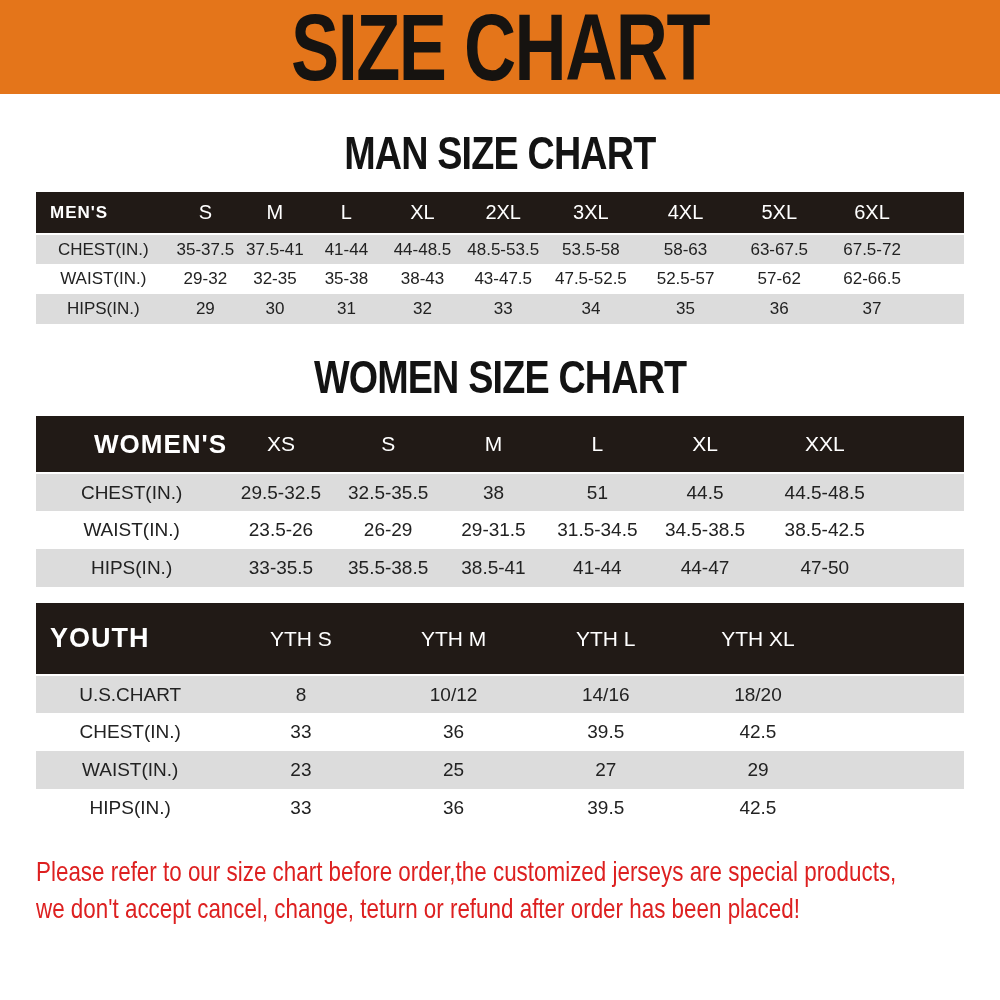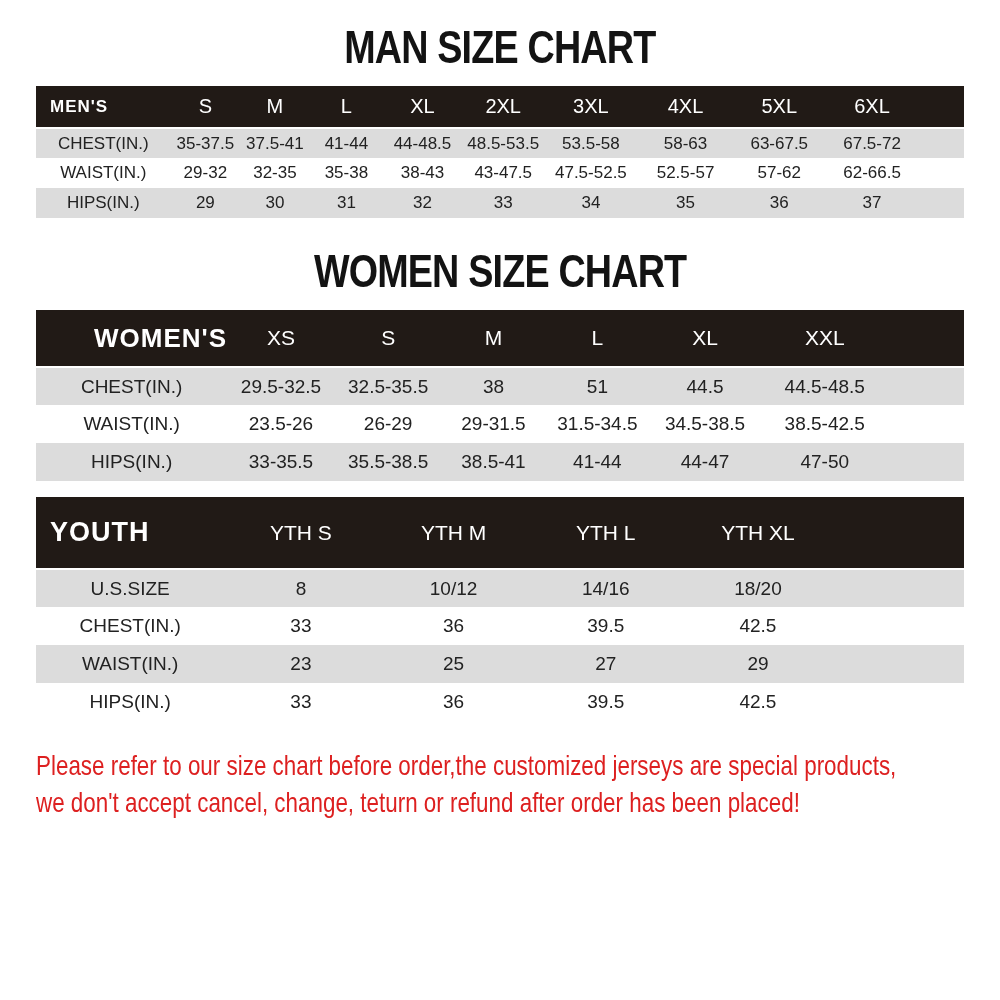--- a/index.html
+++ b/index.html
@@ -41,21 +41,21 @@
     color:#131313;
     font-weight:bold;
   }
   h2 .condensed{
     display:inline-block;
     transform:scaleX(0.82);
     transform-origin:center center;
     letter-spacing:-1px;
     white-space:nowrap;
   }
-  h2.h-man{margin-top:24px;}
+  h2.h-man{margin-top:36px;}
   h2.h-women{margin-top:30px;}
   h2.h-youth{margin-top:44px;}
 
   table.size-table{
     width:928px;
     margin:16px auto 0 auto;
     border-collapse:collapse;
     table-layout:fixed;
   }
   table.size-table th{
@@ -103,20 +103,23 @@
     white-space:nowrap;
     transform:scaleX(0.80);
     transform-origin:left center;
   }
 </style>
 </head>
 <body>
 
 <div class="page">
 
+  <header class="banner">
+    <span class="banner-title">SIZE CHART</span>
+  </header>
 
   <h2 class="sec-heading h-man">
     <span class="condensed">MAN SIZE CHART</span>
   </h2>
   <table class="size-table men">
       <colgroup>
         <col style="width: 14.5%;">
         <col style="width: 7.5%;">
         <col style="width: 7.5%;">
         <col style="width: 7.9%;">
@@ -260,21 +263,21 @@
           <th class="corner">YOUTH</th>
           <th>YTH S</th>
           <th>YTH M</th>
           <th>YTH L</th>
           <th>YTH XL</th>
           <th></th>
         </tr>
       </thead>
       <tbody>
         <tr class="alt">
-          <td>U.S.SIZE</td>
+          <td>U.S.CHART</td>
           <td>8</td>
           <td>10/12</td>
           <td>14/16</td>
           <td>18/20</td>
           <td></td>
         </tr>
         <tr>
           <td>CHEST(IN.)</td>
           <td>33</td>
           <td>36</td>

